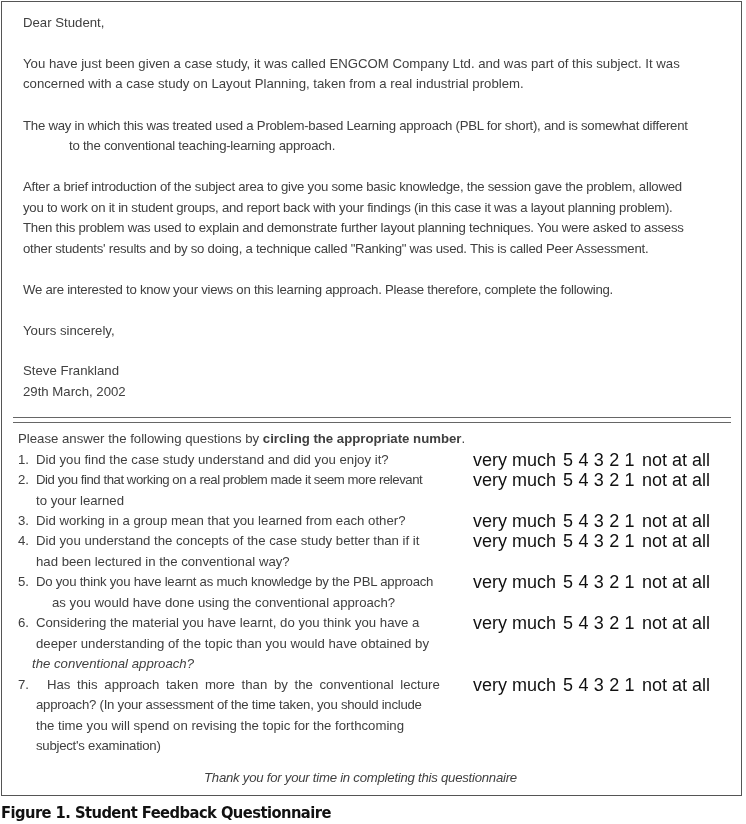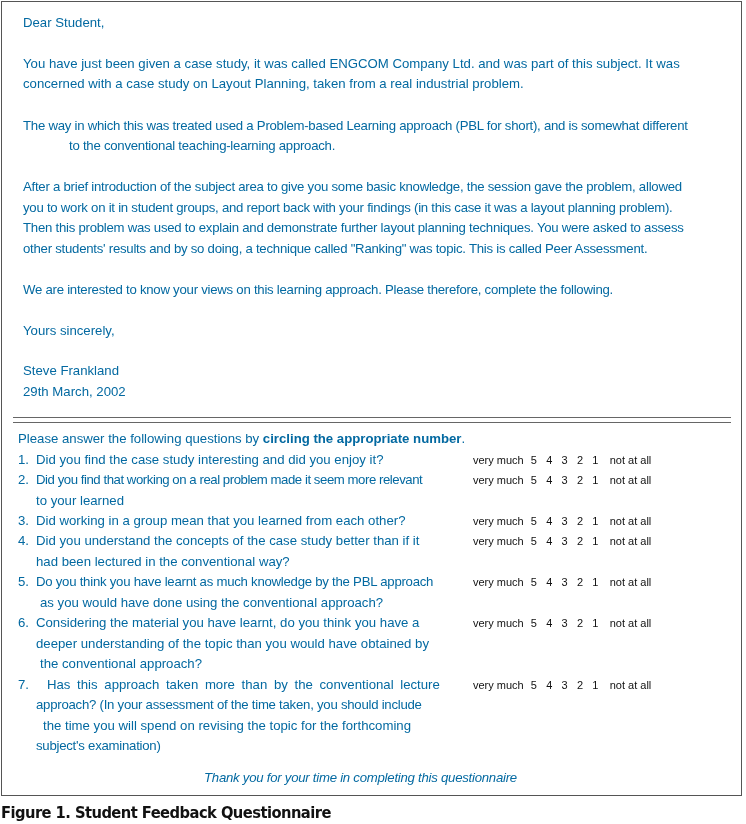--- a/index.html
+++ b/index.html
@@ -6,28 +6,28 @@
     body {
       width: 746px; height: 824px; position: relative; overflow: hidden;
       font-family: "Liberation Sans", sans-serif; color: #111111;
     }
     .frame {
       position: absolute; left: 1px; top: 1px; width: 741px; height: 795px;
       border: 1px solid #555555; box-sizing: border-box;
     }
     .t {
       position: absolute; font-size: 13.2px; line-height: 16px; white-space: nowrap;
-      color: #0369a1;
+      color: #404040;
     }
     .narrow { letter-spacing: -0.25px; }
     .rule {
       position: absolute; left: 13px; width: 718px; height: 1px; background: #666666;
     }
     .rating {
-      position: absolute; left: 473px; font-size: 11px; line-height: 16px;
+      position: absolute; left: 473px; font-size: 18px; line-height: 16px;
       white-space: nowrap; display: flex; align-items: center;
     }
     .rating .lbl { margin-right: 7px; }
     .rating .num { width: 15.4px; text-align: left; display: inline-block; cursor: pointer; }
     .rating .end { margin-left: 2px; }
     .caption {
       position: absolute; left: 1px; top: 803px; font-size: 16px; font-weight: bold;
       font-family: "DejaVu Sans", sans-serif; letter-spacing: -0.6px; color: #111111;
       transform: scaleX(0.92); transform-origin: left center; white-space: nowrap;
     }
@@ -43,62 +43,62 @@
 
 <div class="t" style="left:23px;top:56px;">You have just been given a case study, it was called ENGCOM Company Ltd. and was part of this subject. It was</div>
 <div class="t" style="left:23px;top:76px;">concerned with a case study on Layout Planning, taken from a real industrial problem.</div>
 
 <div class="t narrow" style="left:23px;top:118px;">The way in which this was treated used a Problem-based Learning approach (PBL for short), and is somewhat different</div>
 <div class="t narrow" style="left:23px;top:138px;margin-left:46px;">to the conventional teaching-learning approach.</div>
 
 <div class="t narrow" style="left:23px;top:179px;">After a brief introduction of the subject area to give you some basic knowledge, the session gave the problem, allowed</div>
 <div class="t narrow" style="left:23px;top:200px;text-align:center;">you to work on it in student groups, and report back with your findings (in this case it was a layout planning problem).</div>
 <div class="t narrow" style="left:23px;top:220px;">Then this problem was used to explain and demonstrate further layout planning techniques. You were asked to assess</div>
-<div class="t narrow" style="left:23px;top:241px;">other students' results and by so doing, a technique called "Ranking" was topic. This is called Peer Assessment.</div>
+<div class="t narrow" style="left:23px;top:241px;">other students' results and by so doing, a technique called "Ranking" was used. This is called Peer Assessment.</div>
 
 <div class="t narrow" style="left:23px;top:282px;">We are interested to know your views on this learning approach. Please therefore, complete the following.</div>
 
 <div class="t" style="left:23px;top:323px;">Yours sincerely,</div>
 <div class="t" style="left:23px;top:363px;">Steve Frankland</div>
 <div class="t" style="left:23px;top:384px;">29th March, 2002</div>
 
 <div class="rule" style="top:417px;"></div>
 <div class="rule" style="top:422px;"></div>
 
 <div class="t" style="left:18px;top:431px;">
   <span>Please answer the following questions by </span><b>circling the appropriate number</b><span>.</span>
 </div>
 
 <div class="t" style="left:18px;top:452px;">1.</div>
-<div class="t" style="left:36px;top:452px;">Did you find the case study interesting and did you enjoy it?</div>
+<div class="t" style="left:36px;top:452px;">Did you find the case study understand and did you enjoy it?</div>
 
 <div class="t" style="left:18px;top:472px;">2.</div>
 <div class="t narrow" style="left:36px;top:472px;letter-spacing:-0.45px;">Did you find that working on a real problem made it seem more relevant</div>
 <div class="t" style="left:36px;top:493px;">to your learned</div>
 
 <div class="t" style="left:18px;top:513px;">3.</div>
 <div class="t" style="left:36px;top:513px;">Did working in a group mean that you learned from each other?</div>
 
 <div class="t" style="left:18px;top:533px;">4.</div>
 <div class="t" style="left:36px;top:533px;">Did you understand the concepts of the case study better than if it</div>
 <div class="t" style="left:36px;top:554px;">had been lectured in the conventional way?</div>
 
 <div class="t" style="left:18px;top:574px;">5.</div>
 <div class="t narrow" style="left:36px;top:574px;">Do you think you have learnt as much knowledge by the PBL approach</div>
-<div class="t" style="left:40px;top:595px;">as you would have done using the conventional approach?</div>
+<div class="t" style="left:52px;top:595px;">as you would have done using the conventional approach?</div>
 
 <div class="t" style="left:18px;top:615px;">6.</div>
 <div class="t" style="left:36px;top:615px;">Considering the material you have learnt, do you think you have a</div>
 <div class="t" style="left:36px;top:636px;">deeper understanding of the topic than you would have obtained by</div>
-<div class="t" style="left:40px;top:656px;">the conventional approach?</div>
+<div class="t" style="left:32px;top:656px;font-style:italic;">the conventional approach?</div>
 
 <div class="t" style="left:18px;top:677px;">7.</div>
 <div class="t" style="left:32px;top:677px;word-spacing:3px;margin-left:15px;">Has this approach taken more than by the conventional lecture</div>
 <div class="t narrow" style="left:36px;top:697px;">approach? (In your assessment of the time taken, you should include</div>
-<div class="t" style="left:36px;top:718px;margin-left:7px;">the time you will spend on revising the topic for the forthcoming</div>
+<div class="t" style="left:36px;top:718px;">the time you will spend on revising the topic for the forthcoming</div>
 <div class="t narrow" style="left:36px;top:738px;">subject's examination)</div>
 
 <div class="rating" style="top:452px;">
   <span class="lbl">very much</span>
   <span class="num">5</span>
   <span class="num">4</span>
   <span class="num">3</span>
   <span class="num">2</span>
   <span class="num">1</span>
   <span class="end">not at all</span>

